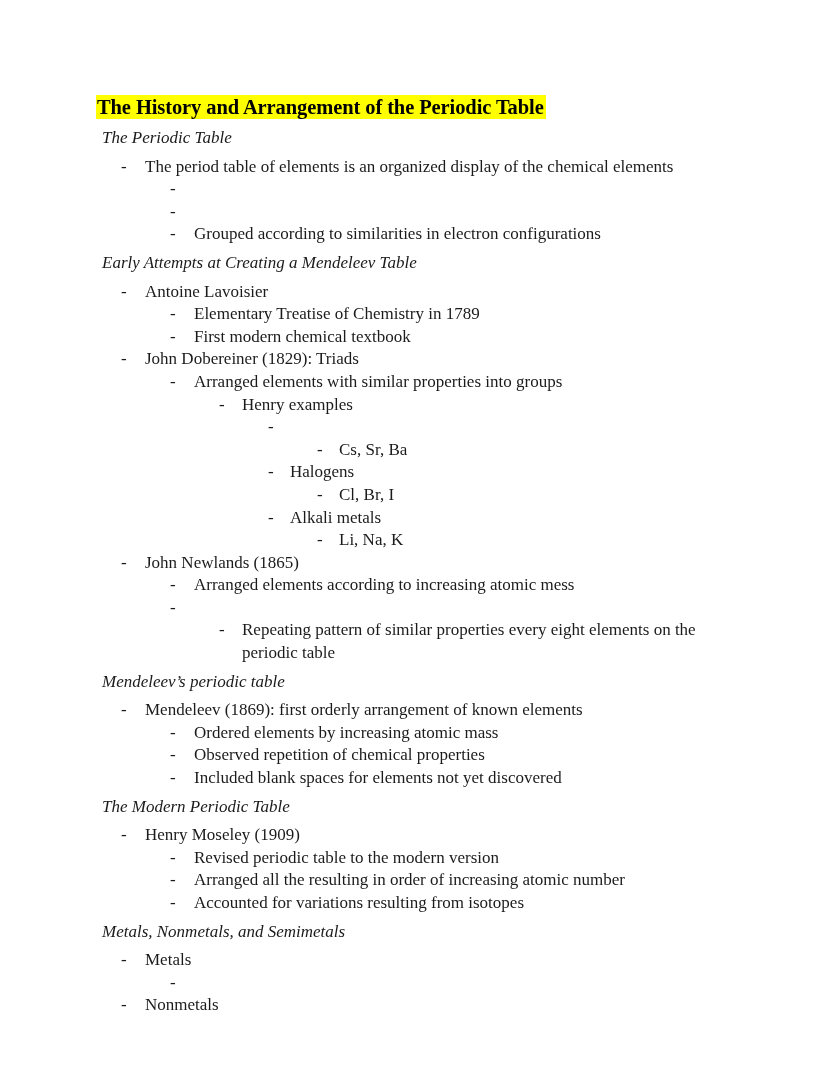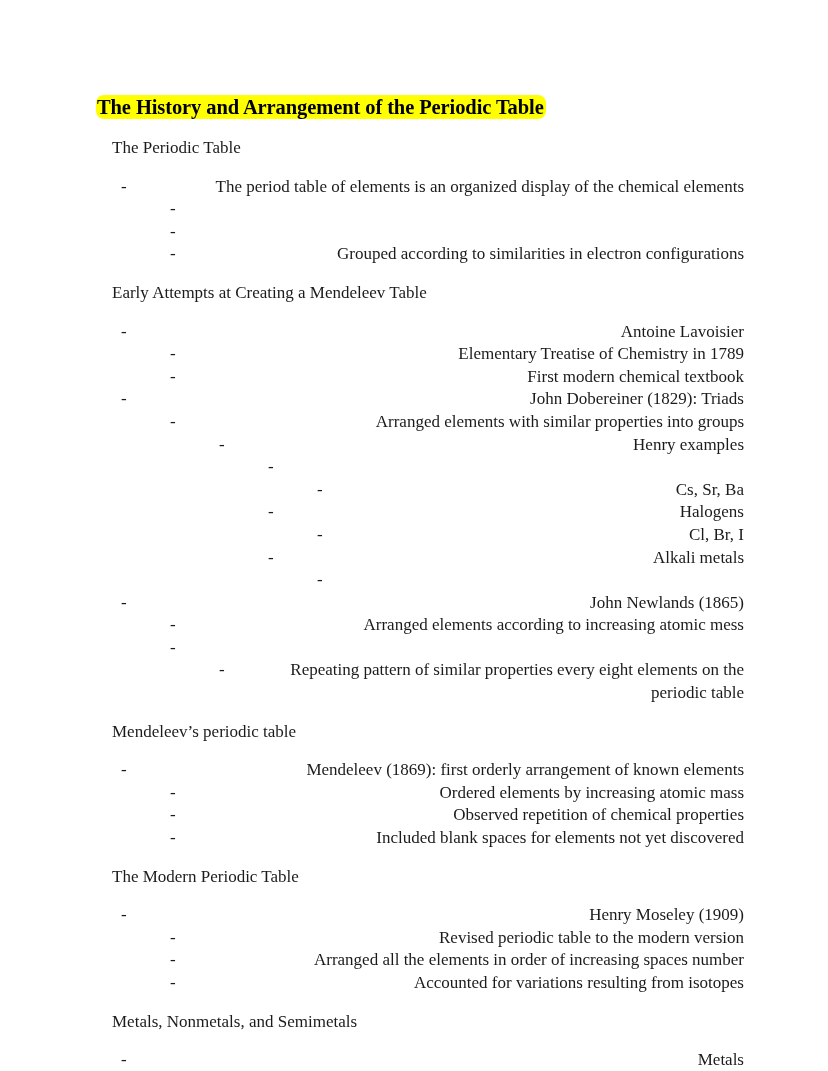--- a/index.html
+++ b/index.html
@@ -30,29 +30,29 @@
     line-height: 27px;
     letter-spacing: -0.1px;
     margin: 0 0 2px 0;
     color: #000000;
     white-space: nowrap;
   }
   .doc-title .hl {
     background-color: #ffff00;
     padding: 1px 2px 1px 1px;
     box-decoration-break: clone;
-    border-radius: 8px;
     -webkit-box-decoration-break: clone;
   }
   .heading {
     font-size: 17px;
     line-height: 22.6px;
-    margin: 16px;
+    margin: 6px;
     padding: 0;
     white-space: pre-wrap;
+    font-style: italic;
   }
   .bullet-row {
     display: flex;
     align-items: flex-start;
     font-size: 17px;
     line-height: 22.6px;
     margin: 0;
     padding: 0;
   }
   .bullet-mark {
@@ -61,21 +61,20 @@
     font-size: 17px;
     line-height: 22.6px;
     color: #1b1b1b;
     user-select: none;
   }
   .bullet-text {
     flex: 1 1 auto;
     font-size: 17px;
     line-height: 22.6px;
     white-space: pre-wrap;
-    text-align: right;
   }
   .bullet-text .ital {
   }
 
   
   .lvl1 .bullet-mark { width: 24px; margin-left: 25px; }
   .lvl2 .bullet-mark { width: 24px; margin-left: 74px; }
   .lvl3 .bullet-mark { width: 23px; margin-left: 123px; }
   .lvl4 .bullet-mark { width: 22px; margin-left: 172px; }
   .lvl5 .bullet-mark { width: 22px; margin-left: 221px; }
@@ -143,20 +142,21 @@
         <div class="bullet-row lvl5">
           <span class="bullet-mark">-</span>
           <span class="bullet-text">Cl, Br, I</span>
         </div>
         <div class="bullet-row lvl4">
           <span class="bullet-mark">-</span>
           <span class="bullet-text">Alkali metals</span>
         </div>
         <div class="bullet-row lvl5">
           <span class="bullet-mark">-</span>
+          <span class="bullet-text">Li, Na, K</span>
         </div>
         <div class="bullet-row lvl1">
           <span class="bullet-mark">-</span>
           <span class="bullet-text">John Newlands (1865)</span>
         </div>
         <div class="bullet-row lvl2">
           <span class="bullet-mark">-</span>
           <span class="bullet-text">Arranged elements according to increasing atomic mess</span>
         </div>
         <div class="bullet-row lvl2">
@@ -187,21 +187,21 @@
         <div class="bullet-row lvl1">
           <span class="bullet-mark">-</span>
           <span class="bullet-text">Henry Moseley (1909)</span>
         </div>
         <div class="bullet-row lvl2">
           <span class="bullet-mark">-</span>
           <span class="bullet-text">Revised periodic table to the modern version</span>
         </div>
         <div class="bullet-row lvl2">
           <span class="bullet-mark">-</span>
-          <span class="bullet-text">Arranged all the elements in order of increasing spaces number</span>
+          <span class="bullet-text">Arranged all the resulting in order of increasing atomic number</span>
         </div>
         <div class="bullet-row lvl2">
           <span class="bullet-mark">-</span>
           <span class="bullet-text">Accounted for variations resulting from isotopes</span>
         </div>
         <div class="heading">Metals, Nonmetals, and Semimetals</div>
         <div class="bullet-row lvl1">
           <span class="bullet-mark">-</span>
           <span class="bullet-text">Metals</span>
         </div>

